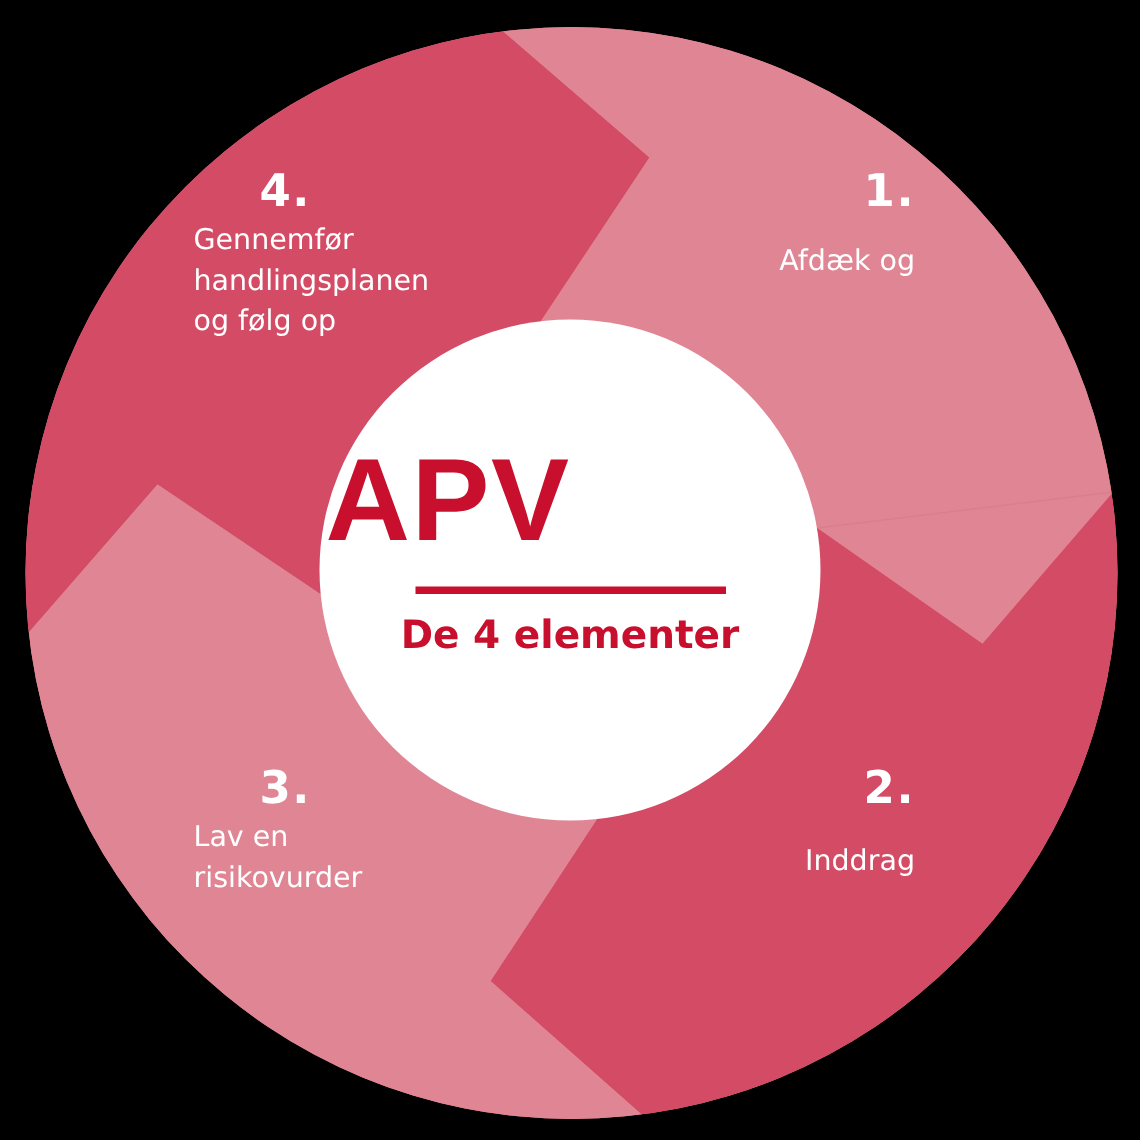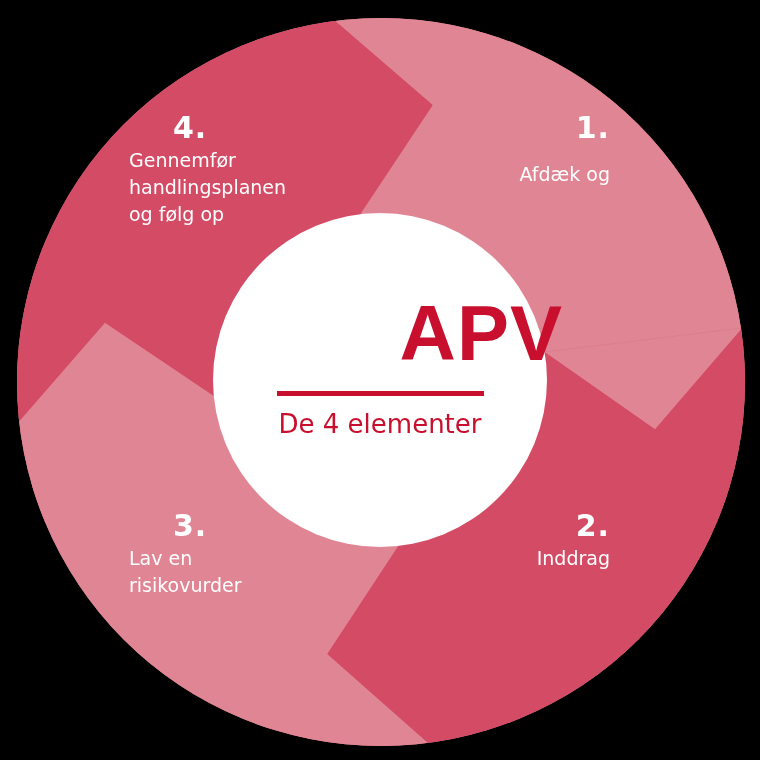--- a/index.html
+++ b/index.html
@@ -4,23 +4,23 @@
 <style>
   html, body { margin:0; padding:0; background:#000; }
   body { width:760px; height:760px; position:relative; overflow:hidden; font-family:"DejaVu Sans", sans-serif; }
   #wheel { position:absolute; left:0; top:0; width:760px; height:760px; }
   .label { position:absolute; color:#ffffff; font-family:"DejaVu Sans", sans-serif; }
   .num { font-weight:bold; font-size:30px; line-height:32px; letter-spacing:1px; }
   .desc { font-size:19px; line-height:27px; font-weight:normal; }
   .right { text-align:right; }
   .left { text-align:left; }
   #center { position:absolute; left:213px; top:213px; width:334px; height:334px; border-radius:50%; background:#ffffff; }
-  #apv-title { position:absolute; left:16px; width:334px; top:80px; text-align:right; font-family:"Liberation Sans", sans-serif; font-weight:bold; font-size:78px; line-height:80px; letter-spacing:1px; }
+  #apv-title { position:absolute; left:4px; width:334px; top:80px; text-align:left; font-family:"Liberation Sans", sans-serif; font-weight:bold; font-size:78px; line-height:80px; letter-spacing:1px; }
   #apv-rule { position:absolute; left:64px; width:207px; top:178px; height:5px; }
-  #apv-sub { position:absolute; left:0; width:334px; top:194px; text-align:center; font-family:"DejaVu Sans", sans-serif; font-size:26px; line-height:34px; }
+  #apv-sub { position:absolute; left:0; width:334px; top:194px; text-align:center; font-family:"DejaVu Sans", sans-serif; font-size:26px; line-height:34px;font-weight:bold; }
 </style>
 </head>
 <body style="background: rgb(0, 0, 0);">
 
 <svg id="wheel" viewBox="0 0 760 760" xmlns="http://www.w3.org/2000/svg">
   <defs>
     <clipPath id="disc">
       <circle cx="381" cy="382" r="364"></circle>
     </clipPath>
   </defs>
@@ -42,21 +42,21 @@
   </g>
 </svg>
 
 <div class="label right" style="left: 440px; top: 112px; width: 170px; color: rgb(255, 255, 255);">
   <div class="num">1.</div>
   <div class="desc" style="margin-top:17px;">Afdæk og</div>
 </div>
 
 <div class="label right" style="left: 440px; top: 510px; width: 170px; color: rgb(255, 255, 255);">
   <div class="num">2.</div>
-  <div class="desc" style="margin-top:3px;">Inddrag</div>
+  <div class="desc" style="margin-top:19px;">Inddrag</div>
 </div>
 
 <div class="label left" style="left: 129px; top: 510px; width: 200px; color: rgb(255, 255, 255);">
   <div class="num" style="padding-left:44px;">3.</div>
   <div class="desc" style="margin-top:3px;">Lav en</div>
   <div class="desc">risikovurder</div>
 </div>
 
 <div class="label left" style="left: 129px; top: 112px; width: 220px; color: rgb(255, 255, 255);">
   <div class="num" style="padding-left:44px;">4.</div>

